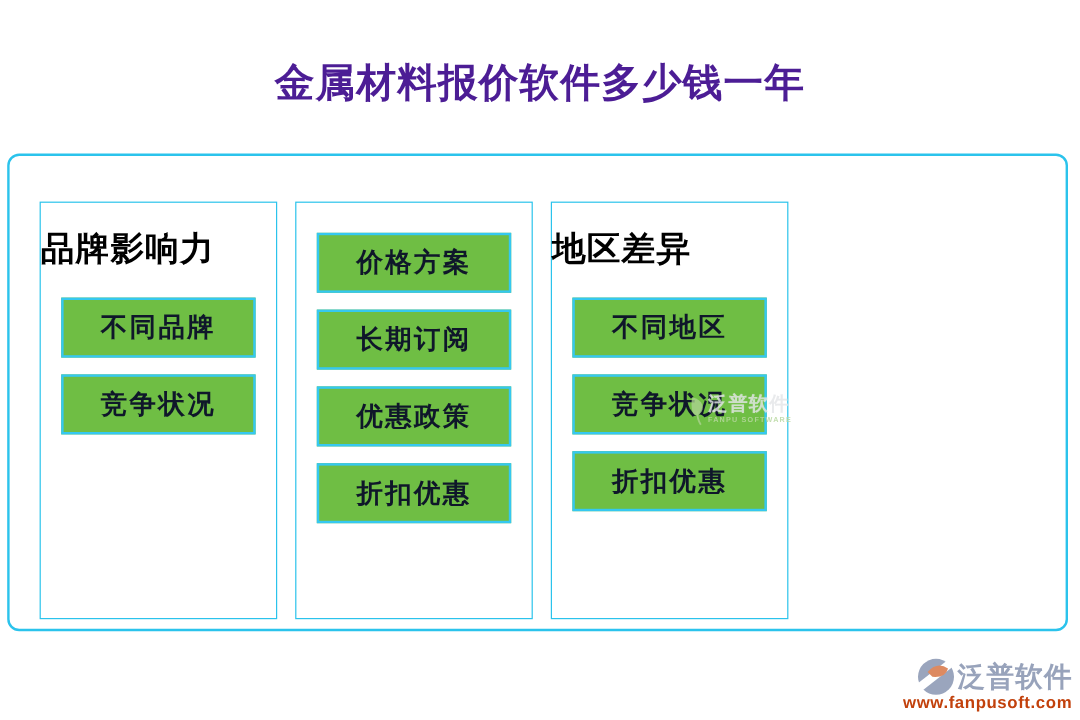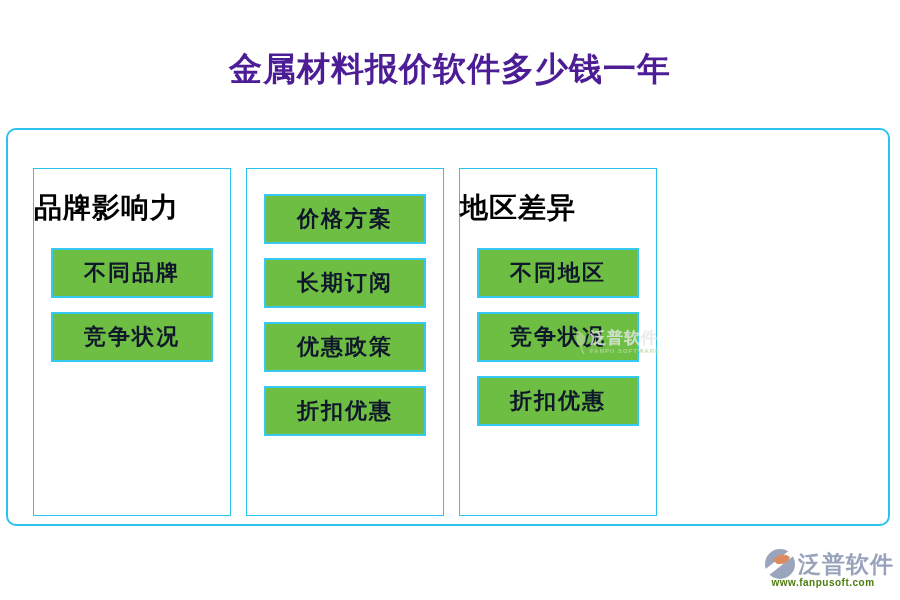--- a/index.html
+++ b/index.html
@@ -50,22 +50,22 @@
     font-size: 6px; font-weight: bold; color: #b8d8a0;
     letter-spacing: 1px; line-height: 7px; margin-top: 1px;
   }
   .brand-logo { position: absolute; left: 752px; top: 548px; width: 142px; }
   .brand-top { display: flex; align-items: center; gap: 2px; justify-content: flex-end; }
   .brand-name {
     font-size: 23px; font-weight: bold; color: #98a3bb; letter-spacing: 1px;
     line-height: 30px; white-space: nowrap;
   }
   .brand-url {
-    display: block; text-align: center; font-size: 10px; font-weight: bold;
-    color: #4d7c0f; letter-spacing: 0.5px; margin-top: -3px; white-space: nowrap;
+    display: block; text-align: center; font-size: 14px; font-weight: bold;
+    color: #c2410c; letter-spacing: 0.5px; margin-top: -3px; white-space: nowrap;
   }
   .icon-svg { display: block; }
 </style>
 </head>
 <body>
 
 <div class="page-title">金属材料报价软件多少钱一年</div>
 
 <div class="frame">
 

